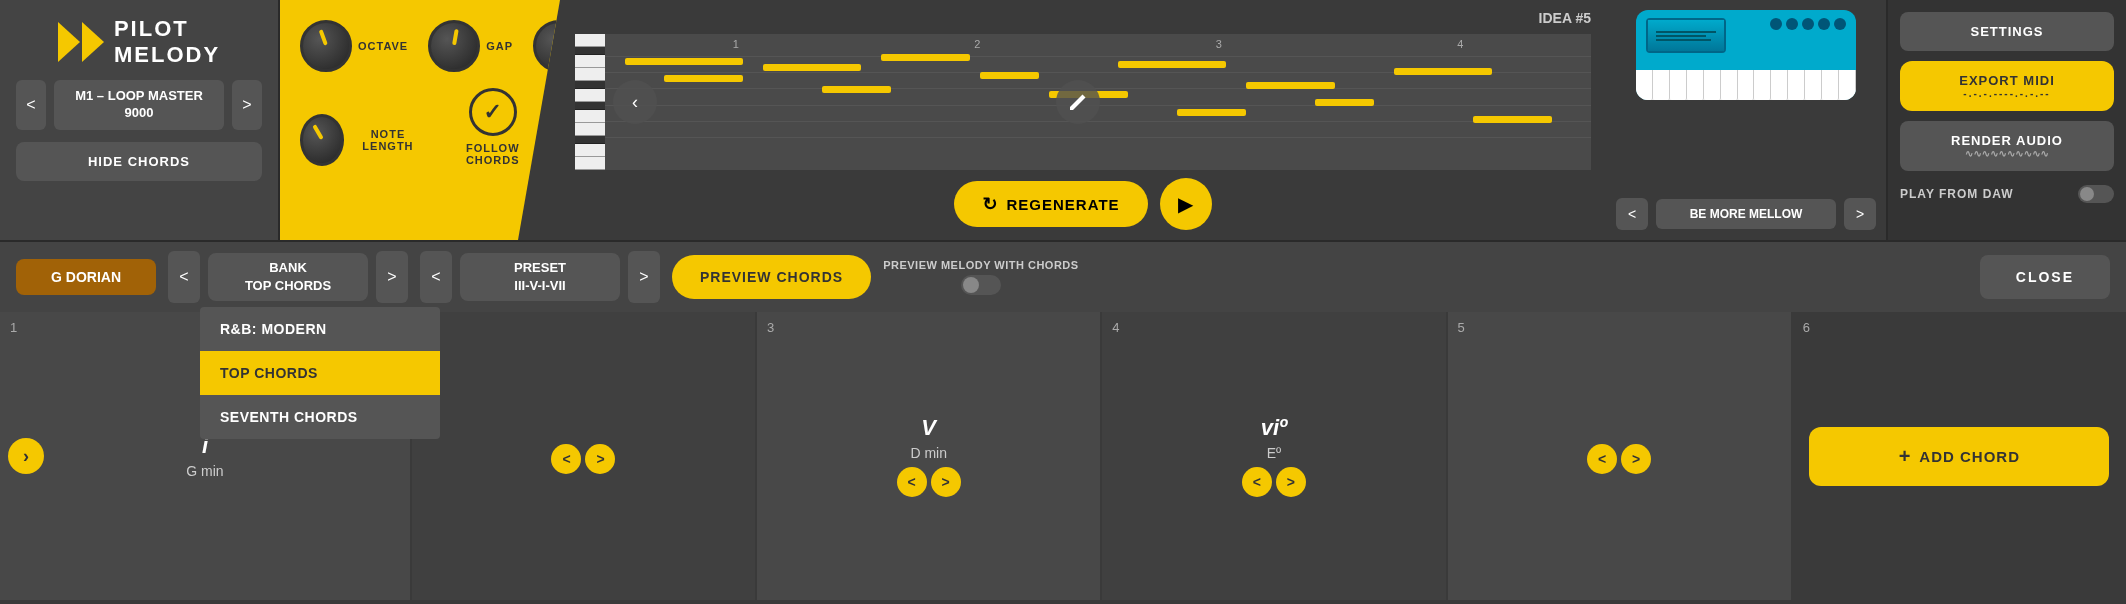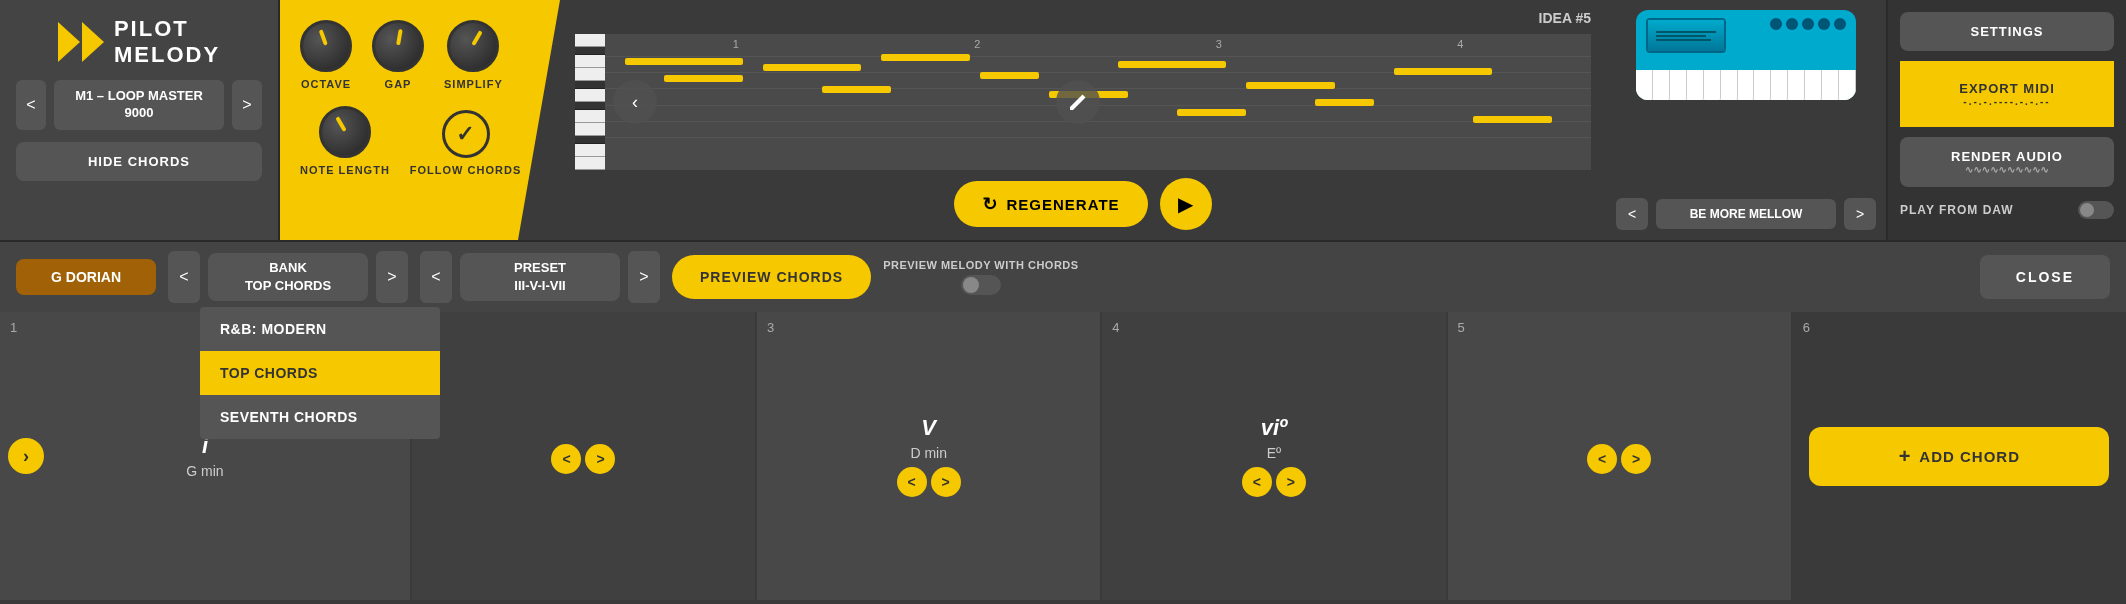--- a/index.html
+++ b/index.html
@@ -135,21 +135,21 @@
     }
 
     .knobs-row {
       display: flex;
       gap: 20px;
       align-items: flex-end;
     }
 
     .knob-group {
       display: flex;
-      flex-direction: column;
+      flex-direction: row;
       align-items: center;
       gap: 6px;
     }
 
     .knob {
       width: 52px;
       height: 52px;
       border-radius: 50%;
       background: radial-gradient(circle at 35% 35%, #555, #222);
       border: 3px solid #333;
@@ -429,22 +429,22 @@
       font-size: 13px;
       font-weight: bold;
       cursor: pointer;
       letter-spacing: 1px;
     }
 
     .export-midi-btn {
       background: #f5c800;
       border: none;
       color: #333;
-      padding: 20px;
-      border-radius: 0;
+      padding: 12px;
+      border-radius: 12px;
       font-size: 13px;
       font-weight: bold;
       cursor: pointer;
       letter-spacing: 1px;
     }
 
     .midi-dots {
       font-size: 10px;
       letter-spacing: 2px;
     }

